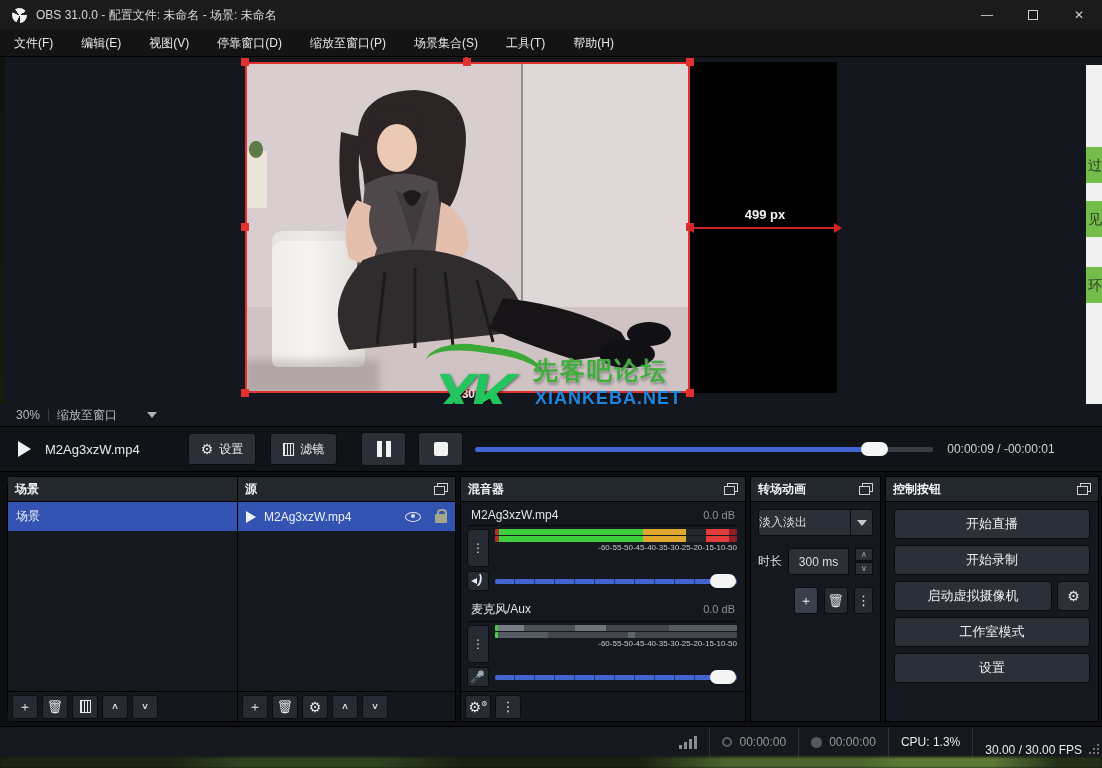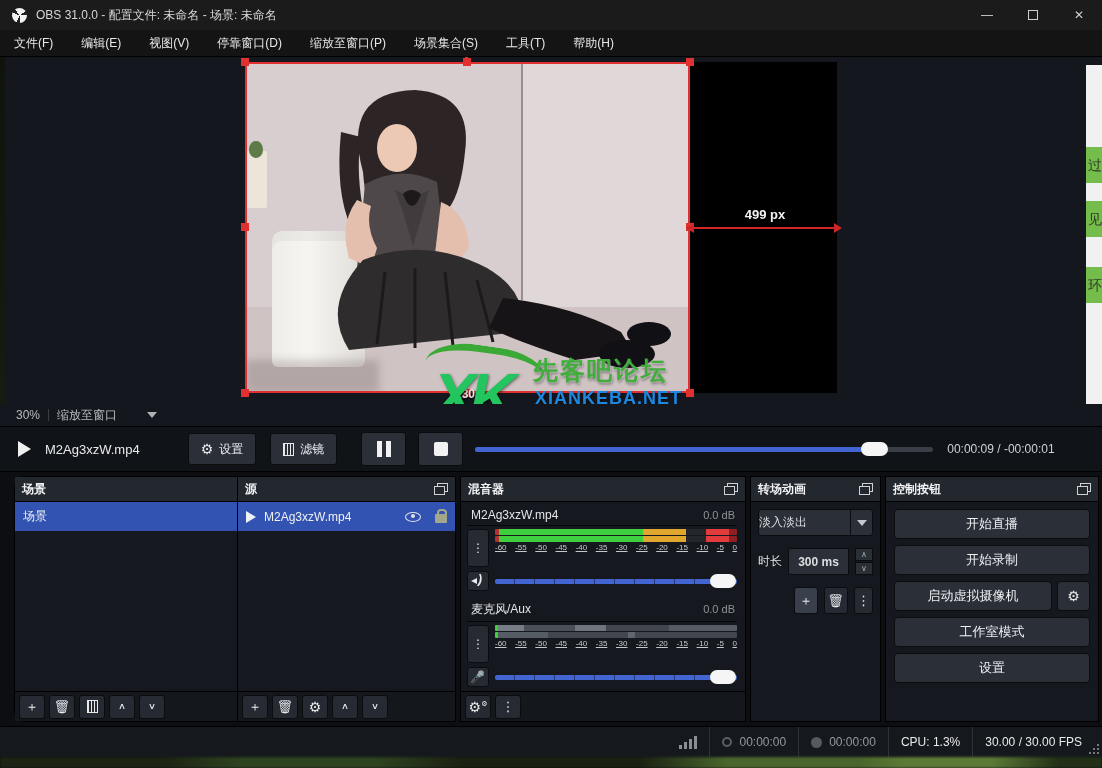--- a/index.html
+++ b/index.html
@@ -99,39 +99,39 @@
   .mix-ch { padding:4px 8px 0 6px; }
   .mix-name-row { display:flex; align-items:baseline; color:#e4e6e8; font-size:12px; padding:2px 2px 3px 4px; border-bottom:1px solid #06070a; }
   .db { margin-left:auto; color:#8f9398; font-size:11px; }
   .mix-grid { display:flex; gap:6px; margin-top:3px; }
   .dots-btn { width:22px; height:38px; background:#262b33; border:1px solid #0b0c0e; border-radius:3px; color:#e8eaec; font-size:12px; letter-spacing:0; display:flex; align-items:center; justify-content:center; }
   .meter-col { flex:1; }
   .meter { height:6px; margin-bottom:1px; border-radius:1px; }
   .m1 { background:linear-gradient(90deg,#b23030 0 1.5%,#3ecf3e 1.5% 61%,#e0a62e 61% 79%,#23262b 79% 87%,#e23b3b 87% 96.5%,#8d2020 96.5% 100%); }
   .m2a { background:linear-gradient(90deg,#3ecf3e 0 1.4%,#777d85 1.4% 12%,#4a5058 12% 33%,#6f757d 33% 46%,#42474e 46% 72%,#565c64 72% 100%); }
   .m2b { background:linear-gradient(90deg,#3ecf3e 0 1.4%,#565c64 1.4% 22%,#42474e 22% 55%,#60666e 55% 58%,#42474e 58% 100%); }
-  .scale { display:flex; justify-content:space-between; color:#c6c9cc; font-size:8px; margin-top:1px;text-decoration:underline; }
+  .scale { display:flex; justify-content:flex-end; color:#c6c9cc; font-size:8px; margin-top:1px; }
   .icon-btn { width:22px; height:20px; background:#262b33; border:1px solid #0b0c0e; border-radius:3px; display:flex; align-items:center; justify-content:center; }
   .vol-slider { position:relative; flex:1; height:5px; background:#4365d2; border-radius:2px; align-self:center;
     background-image:repeating-linear-gradient(90deg,transparent 0 19px,rgba(0,0,0,.45) 19px 20px); background-color:#4365d2; }
   .vol-row { display:flex; gap:6px; margin-top:4px; align-items:center; }
   .vol-handle { position:absolute; right:1px; top:-5px; width:26px; height:14px; background:#f5f5f5; border-radius:7px; }
   .spk { width:14px; height:12px; position:relative; }
   .spk::before { content:""; position:absolute; left:0; top:3px; border-top:3px solid transparent; border-bottom:3px solid transparent; border-right:6px solid #e8eaec; width:0; height:0; }
   .spk::after { content:")"; position:absolute; left:7px; top:-3px; color:#e8eaec; font-size:12px; font-weight:bold; }
   .mic-muted { color:#d04545; font-size:12px; line-height:1; }
 
   
   .trans-body { padding:7px; color:#dcdee1; font-size:12px; }
   .dropdown { display:flex; height:27px; background:#2a2f38; border:1px solid #0b0c0e; border-radius:3px; align-items:center; }
   .dropdown .dtext { padding:0 0; flex:1; }
   .dropdown .darr { width:22px; height:100%; border-left:1px solid #0b0c0e; display:flex; align-items:center; justify-content:center; }
   .darr i { width:0; height:0; border-left:5px solid transparent; border-right:5px solid transparent; border-top:6px solid #c6c9cc; }
   .dur-row { display:flex; align-items:center; margin-top:12px; gap:6px; }
-  .spin-field { flex:1; height:27px; background:#2a2f38; border:1px solid #0b0c0e; border-radius:3px 0 0 3px; display:flex; align-items:center; justify-content:center;font-weight:bold; }
+  .spin-field { flex:1; height:27px; background:#2a2f38; border:1px solid #0b0c0e; border-radius:3px 0 0 3px; display:flex; align-items:center; justify-content:center; }
   .spin-col { width:18px; display:flex; flex-direction:column; gap:1px; }
   .spin-btn { height:13px; background:#2a2f38; border:1px solid #0b0c0e; color:#9fb3a2; font-size:8px; display:flex; align-items:center; justify-content:center; }
   .trans-tools { display:flex; gap:6px; margin-top:12px; justify-content:flex-start; padding-left:36px; }
   .trans-tools .tool-btn { width:30px; height:27px; }
   .tool-btn.lit { background:#39404c; }
 
   
   .ctl-body { padding:7px 8px; display:flex; flex-direction:column; gap:6px; }
   .ctl-btn { height:30px; border-radius:4px; font-size:13px; }
   .vc-row { display:flex; gap:5px; }
@@ -272,21 +272,21 @@
     </button>
     <div class="media-slider">
       <div class="media-fill"></div>
       <div class="media-handle"></div>
     </div>
     <span class="media-time">00:00:09 / -00:00:01</span>
   </div>
 
   <div class="abs docks">
 
-    <div class="panel" style="left:14px;width:260px;border-radius:11px;">
+    <div class="panel" style="left:7px;width:260px;border-radius:11px;">
       <div class="panel-head">
         <span>场景</span>
         <span class="popout"></span>
       </div>
       <div class="panel-body">
         <div class="list-row sel">
           <span>场景</span>
         </div>
       </div>
       <div class="panel-tools">
@@ -486,21 +486,21 @@
       <i class="dot-outline"></i>
       <span>00:00:00</span>
     </div>
     <div class="sb-seg">
       <i class="dot-fill"></i>
       <span>00:00:00</span>
     </div>
     <div class="sb-seg sb-bright">
       <span>CPU: 1.3%</span>
     </div>
-    <div class="sb-seg sb-bright" style="padding-right:20px;">
+    <div class="sb-seg sb-bright" style="padding-right:20px;align-items:flex-end;">
       <span>30.00 / 30.00 FPS</span>
     </div>
     <div class="grip"></div>
   </div>
 
   <div class="abs wallpaper"></div>
 
 </div>
 
 </body></html>

